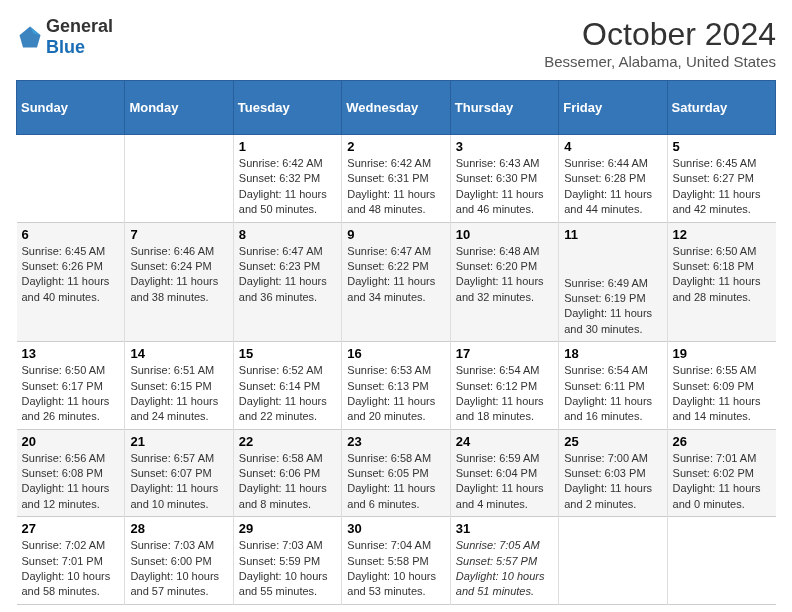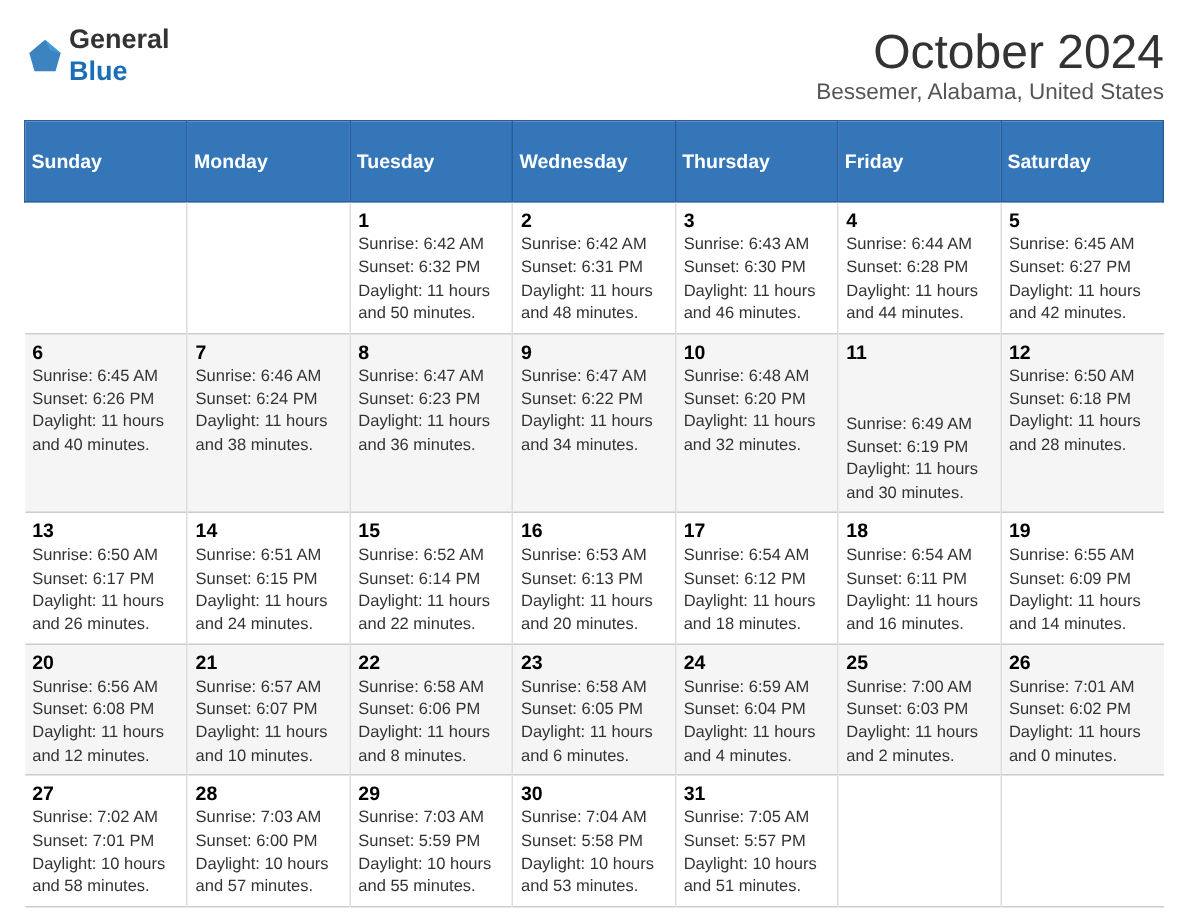--- a/index.html
+++ b/index.html
@@ -312,21 +312,21 @@
 Daylight: 10 hours and 55 minutes.</div>
         </td>
         <td>
           <span class="day-number">30</span>
           <div class="day-info" style="white-space: pre-line;">Sunrise: 7:04 AM
 Sunset: 5:58 PM
 Daylight: 10 hours and 53 minutes.</div>
         </td>
         <td>
           <span class="day-number">31</span>
-          <div class="day-info" style="white-space: pre-line;">Sunrise: 7:05 AM
+          <div class="day-info" style="white-space: pre-line; font-style: italic;">Sunrise: 7:05 AM
 Sunset: 5:57 PM
 Daylight: 10 hours and 51 minutes.</div>
         </td>
         <td></td>
         <td></td>
       </tr>
     </tbody>
 </table>
 
 </body></html>

